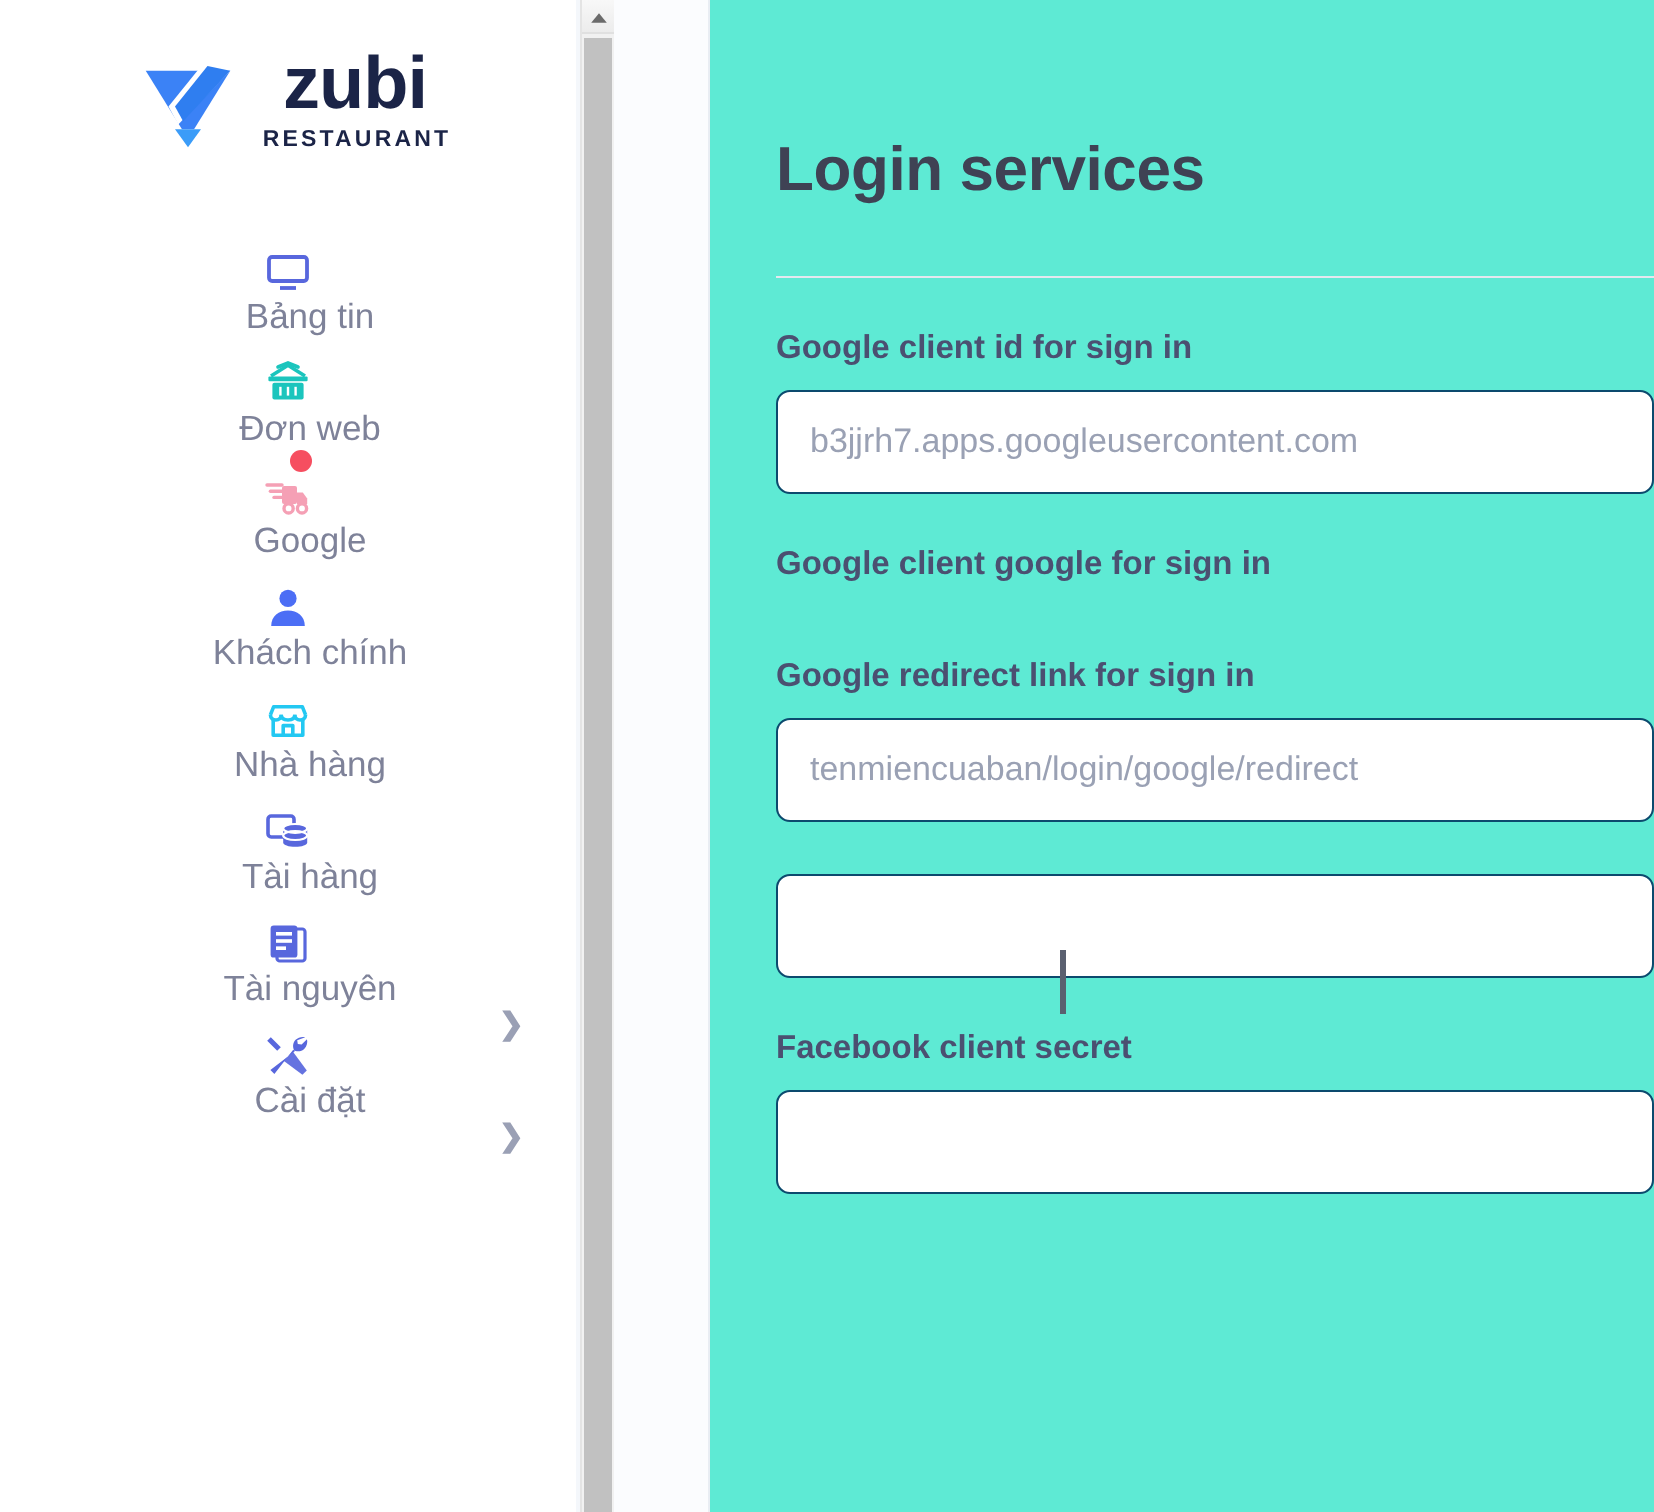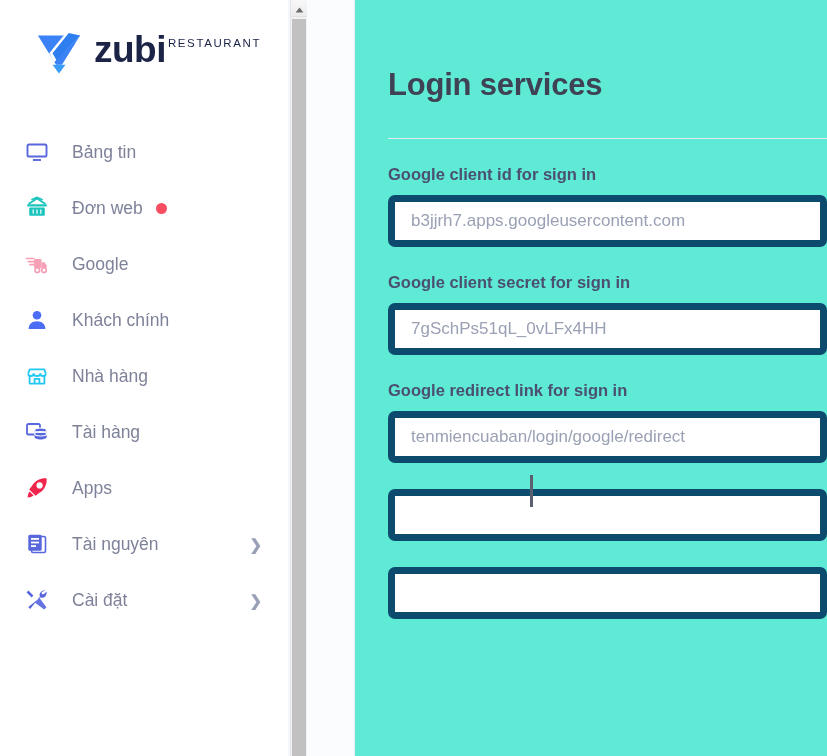--- a/index.html
+++ b/index.html
@@ -37,50 +37,52 @@
     padding-left: 6px;
   }
   #brand .logo-wrap {
     display: flex;
     align-items: center;
     gap: 9px;
   }
   .logo-mark { width: 52px; height: 52px; display:block; }
   .logo-text-block {
     display: flex;
-    align-items: flex-start;
+    flex-direction: column;
+    align-items: center;
     line-height: 1;
   }
   .logo-word {
     font-size: 37px;
     font-weight: 700;
     color: #1b2447;
     letter-spacing: -0.5px;
     line-height: 0.95;
   }
   .logo-sub {
     font-size: 11.5px;
-    font-weight: 400;
+    font-weight: 700;
     color: #1b2447;
     letter-spacing: 1.6px;
     margin-top: 6px;
     margin-left: 2px;
   }
 
   #nav {
     margin-top: 24px;
   }
   .nav-item {
     display: flex;
     align-items: center;
     height: 56px;
     padding-left: 25px;
     padding-right: 26px;
     cursor: pointer;
     position: relative;
+    flex-direction: column;
   }
   .nav-icon {
     width: 24px;
     height: 24px;
     flex: 0 0 24px;
     display: flex;
     align-items: center;
     justify-content: center;
   }
   .nav-icon svg { display: block; }
@@ -179,21 +181,21 @@
   }
   .field-label {
     font-size: 16.5px;
     color: #4b5071;
     font-weight: 600;
     margin-bottom: 11px;
   }
   .field-input {
     height: 52px;
     background: #ffffff;
-    border: 7px solid #0c4a6e;
+    border: 1px solid #0c4a6e;
     border-radius: 7px;
     display: flex;
     align-items: center;
     padding: 0 16px;
     font-size: 17px;
     color: #9aa1b4;
     white-space: nowrap;
     overflow: hidden;
   }
   .field-input .ph { color: #9aa1b4; }
@@ -313,30 +315,20 @@
             <ellipse cx="15.6" cy="10.2" rx="6" ry="2.2" fill="#5867dd"></ellipse>
             <path d="M9.6 10.2 V13.6 C9.6 14.8 12.3 15.8 15.6 15.8 C18.9 15.8 21.6 14.8 21.6 13.6 V10.2" fill="#5867dd"></path>
             <path d="M9.6 13.8 V17.2 C9.6 18.4 12.3 19.4 15.6 19.4 C18.9 19.4 21.6 18.4 21.6 17.2 V13.8" fill="#5867dd"></path>
             <ellipse cx="15.6" cy="10.2" rx="6" ry="2.2" fill="none" stroke="#ffffff" stroke-width="1.1"></ellipse>
             <ellipse cx="15.6" cy="13.8" rx="6" ry="2.2" fill="none" stroke="#ffffff" stroke-width="1.1"></ellipse>
           </svg>
         </span>
         <span class="nav-label">Tài hàng</span>
       </div>
 
-      <div class="nav-item">
-        <span class="nav-icon">
-          <svg width="24" height="24" viewBox="0 0 24 24">
-            <path d="M21.6 2.4 C16.5 1.8 10.5 4.2 7.4 9.2 L4.2 13.4 L10.6 19.8 L14.8 16.6 C19.8 13.5 22.2 7.5 21.6 2.4 Z" fill="#f0254b"></path>
-            <circle cx="14.6" cy="9.4" r="3.1" fill="#ffffff"></circle>
-            <path d="M4.6 15.4 C2.8 17.2 2.6 21.4 2.6 21.4 C2.6 21.4 6.8 21.2 8.6 19.4" fill="#f0254b"></path>
-          </svg>
-        </span>
-        <span class="nav-label">Apps</span>
-      </div>
 
       <div class="nav-item">
         <span class="nav-icon">
           <svg width="24" height="24" viewBox="0 0 24 24">
             <rect x="6.5" y="4.5" width="14" height="16" rx="1.4" fill="none" stroke="#5867dd" stroke-width="1.6"></rect>
             <rect x="3.3" y="2.8" width="13.4" height="16" rx="1.6" fill="#5867dd"></rect>
             <rect x="6" y="6" width="8" height="1.8" fill="#ffffff"></rect>
             <rect x="6" y="9.6" width="8" height="1.8" fill="#ffffff"></rect>
             <rect x="6" y="13.2" width="5" height="1.8" fill="#ffffff"></rect>
           </svg>
@@ -379,40 +371,38 @@
     <div id="title-rule"></div>
 
     <div class="field-group">
       <div class="field-label">Google client id for sign in</div>
       <div class="field-input">
         <span class="ph">b3jjrh7.apps.googleusercontent.com</span>
       </div>
     </div>
 
     <div class="field-group">
-      <div class="field-label">Google client secret for sign in</div>
-      <div class="field-input">
-        <span class="ph">7gSchPs51qL_0vLFx4HH</span>
-      </div>
+      <div class="field-label">Google client google for sign in</div>
     </div>
 
     <div class="field-group">
       <div class="field-label">Google redirect link for sign in</div>
       <div class="field-input">
         <span class="ph">tenmiencuaban/login/google/redirect</span>
       </div>
     </div>
 
     <div class="field-group">
       <div class="field-input">
         <span class="ph"></span>
       </div>
     </div>
 
     <div class="field-group">
+      <div class="field-label">Facebook client secret</div>
       <div class="field-input">
         <span class="ph"></span>
       </div>
     </div>
 
   </main>
 
   <div id="text-cursor"></div>
 
 </div>

